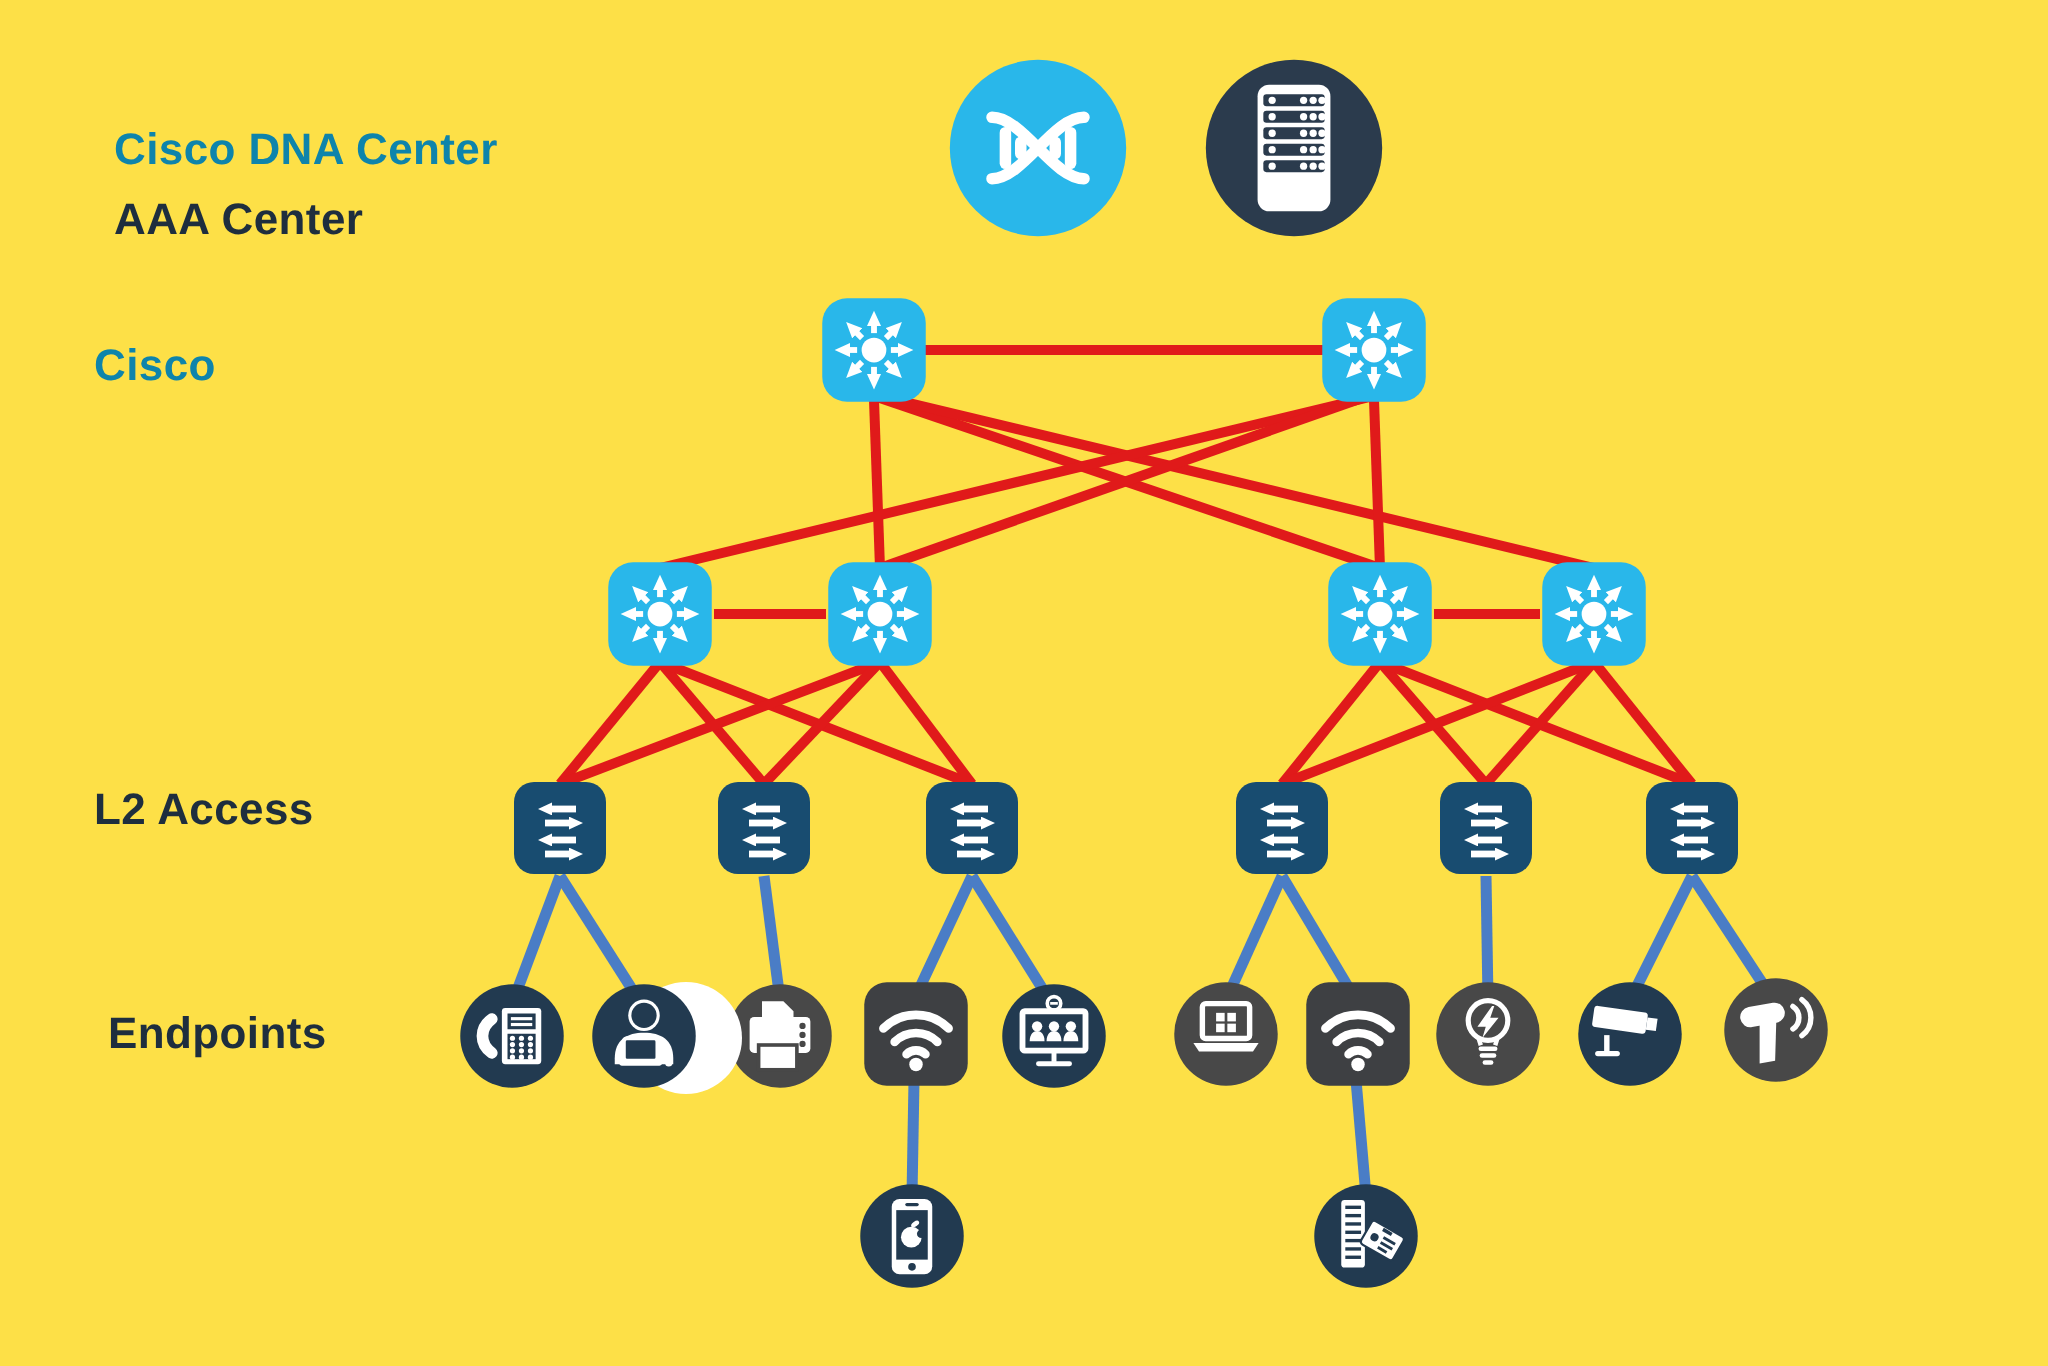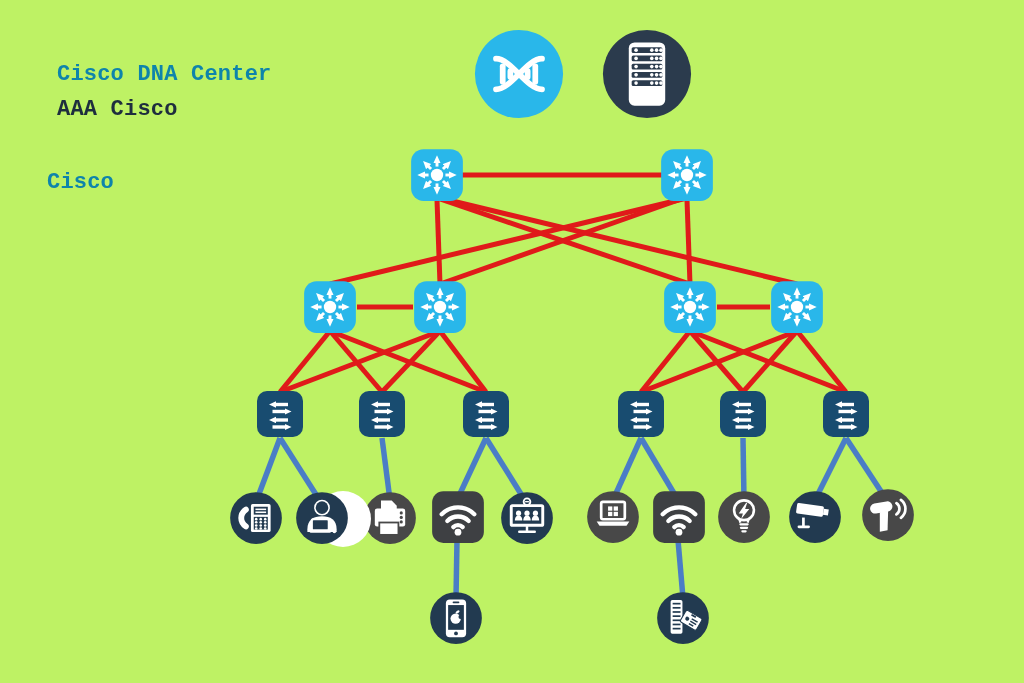--- a/index.html
+++ b/index.html
@@ -1,17 +1,17 @@
 <!DOCTYPE html>
 <html><head>
 <meta charset="utf-8">
 <style>
   html,body{margin:0;padding:0;background:#fff;}
-  .stage{position:relative;width:1024px;height:683px;background:#bef264;overflow:hidden;
-         font-family:Liberation Mono, monospace;}
+  .stage{position:relative;width:1024px;height:683px;background:#fde047;overflow:hidden;
+         font-family:Liberation Sans, sans-serif;}
   .links{position:absolute;left:0;top:0;z-index:0;pointer-events:none;}
   .lbl{position:absolute;z-index:3;font-weight:700;font-size:22px;letter-spacing:.2px;white-space:nowrap;}
   .lbl.teal{color:#0e84ab;}
   .lbl.navy{color:#1e2e3e;}
   .node{position:absolute;z-index:2;}
   .node svg{display:block;width:100%;height:100%;}
   .d54{width:54px;height:54px;}
   .d92{width:92px;height:92px;}
   .acc{width:48px;height:54px;}
   .whitecircle{position:absolute;z-index:2;width:56px;height:56px;border-radius:50%;background:#ffffff;}
@@ -282,22 +282,24 @@
       <line x1="641" y1="438" x2="613" y2="500"></line>
       <line x1="641" y1="438" x2="678" y2="500"></line>
       <line x1="743" y1="438" x2="744" y2="500"></line>
       <line x1="846" y1="438" x2="815" y2="500"></line>
       <line x1="846" y1="438" x2="888" y2="502"></line>
       <line x1="678" y1="540" x2="683" y2="598"></line>
     </g>
   </svg>
 
   <div class="lbl teal" style="left:57px;top:62px">Cisco DNA Center</div>
-  <div class="lbl navy" style="left:57px;top:97px">AAA Cisco</div>
+  <div class="lbl navy" style="left:57px;top:97px">AAA Center</div>
   <div class="lbl teal" style="left:47px;top:170px">Cisco</div>
+  <div class="lbl navy" style="left:47px;top:392px">L2 Access</div>
+  <div class="lbl navy" style="left:54px;top:504px">Endpoints</div>
 
   <div class="node d92" style="left:473px;top:28px">
     <svg viewBox="0 0 48 48">
         <use href="#sym-dna"></use>
       </svg>
   </div>
   <div class="node d92" style="left:601px;top:28px">
     <svg viewBox="0 0 48 48">
         <use href="#sym-server"></use>
       </svg>

